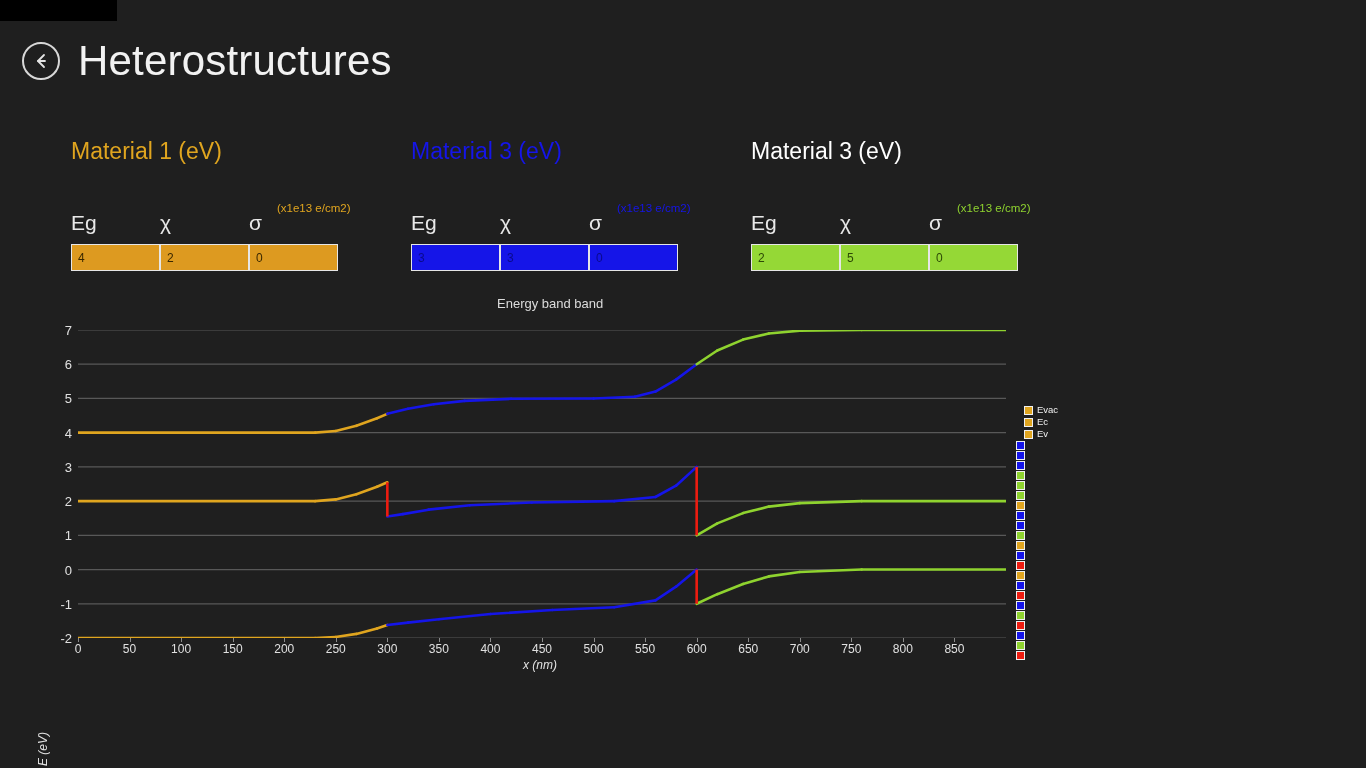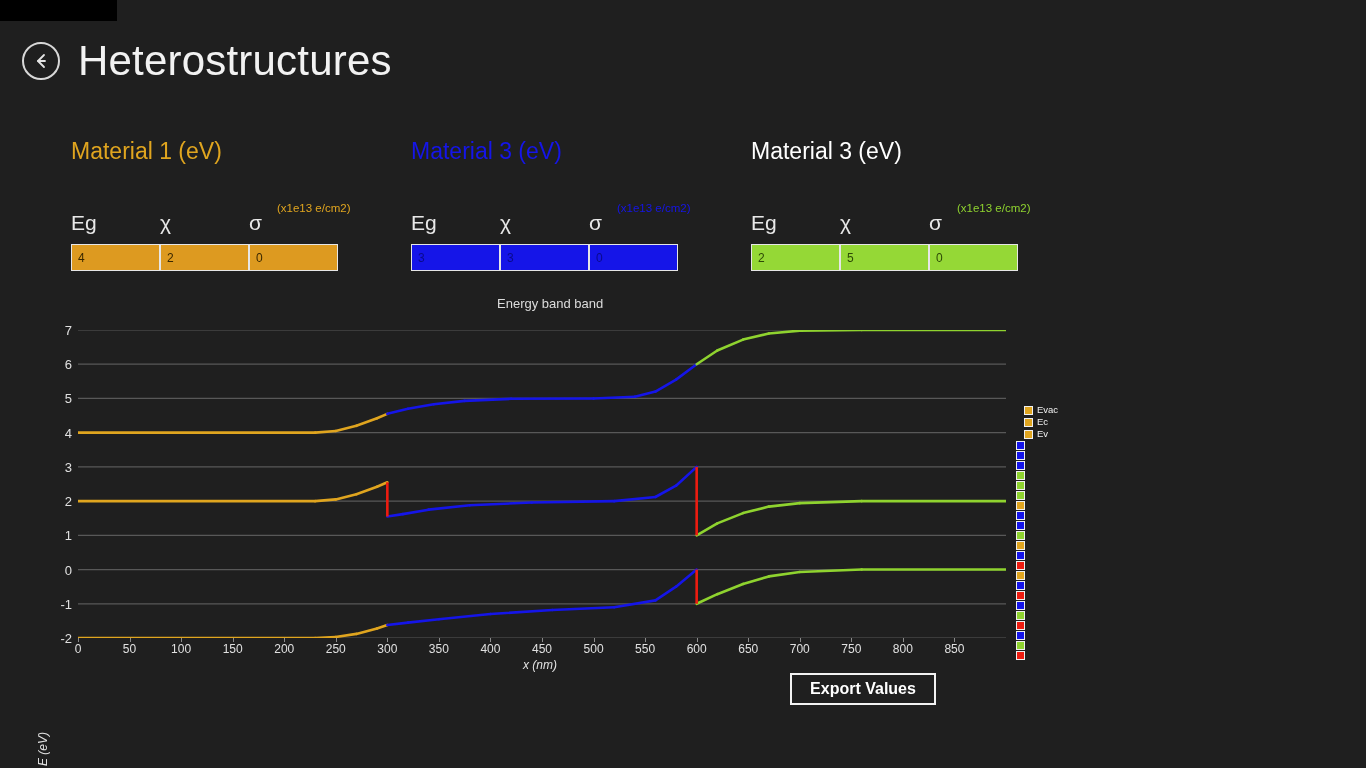--- a/index.html
+++ b/index.html
@@ -248,15 +248,14 @@
         <div class="legend-sw" style="background: rgb(238, 28, 16);"></div>
         <div class="legend-sw" style="background: rgb(21, 21, 232);"></div>
         <div class="legend-sw" style="background: rgb(143, 211, 47);"></div>
         <div class="legend-sw" style="background: rgb(238, 28, 16);"></div>
         <div class="legend-sw" style="background: rgb(21, 21, 232);"></div>
         <div class="legend-sw" style="background: rgb(143, 211, 47);"></div>
         <div class="legend-sw" style="background: rgb(238, 28, 16);"></div>
       </div>
     </div>
 
-  <button class="btn" id="btn-export">Export Values</button>
 
 </div>
 
 </body></html>

